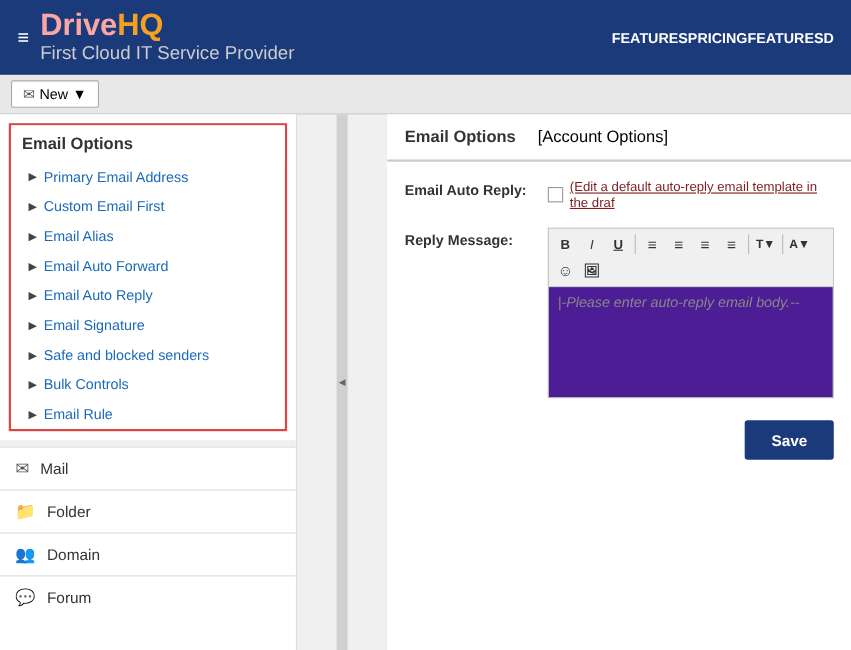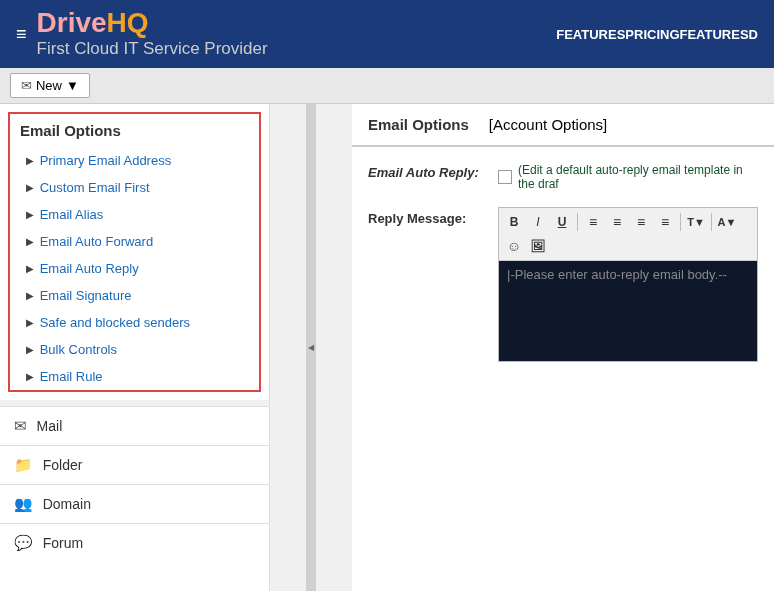--- a/index.html
+++ b/index.html
@@ -187,39 +187,39 @@
       align-items: flex-start;
       margin-bottom: 16px;
     }
     .form-label {
       font-size: 13px;
       font-weight: bold;
       color: #333;
       width: 130px;
       flex-shrink: 0;
       padding-top: 2px;
-      font-style: italic;
     }
     .form-control-area {
       flex: 1;
       display: flex;
       align-items: center;
       gap: 6px;
     }
     .form-checkbox {
       width: 14px;
       height: 14px;
       border: 1px solid #999;
       background: white;
       flex-shrink: 0;
       cursor: pointer;
     }
     .form-description {
-      color: #14532d;
+      color: #7f1d1d;
       font-size: 12px;
+      text-decoration: underline;
     }
 
     
     .reply-row {
       display: flex;
       align-items: flex-start;
     }
     .reply-label {
       font-size: 13px;
       font-weight: bold;
@@ -262,21 +262,22 @@
       width: 1px;
       height: 18px;
       background: #bbb;
       margin: 0 2px;
     }
     .editor-body {
       min-height: 100px;
       padding: 6px 8px;
       font-size: 13px;
       color: #888;
-      background: #0f172a;
+      background: #4c1d95;
+      font-style: italic;
     }
 
     
     .save-row {
       display: flex;
       justify-content: flex-end;
       padding: 10px 16px;
     }
     .save-button {
       background: #1a3a7a;
@@ -414,14 +415,17 @@
             <div class="editor-separator"></div>
             <button class="editor-btn" style="font-size:11px;">A▼</button>
             <button class="editor-btn" style="font-size:14px;">☺</button>
             <button class="editor-btn" style="font-size:12px;">🖼</button>
           </div>
           <div class="editor-body">|-Please enter auto-reply email body.--</div>
         </div>
       </div>
     </div>
 
+    <div class="save-row">
+      <button class="save-button">Save</button>
+    </div>
   </div>
 </div>
 
 </body></html>

